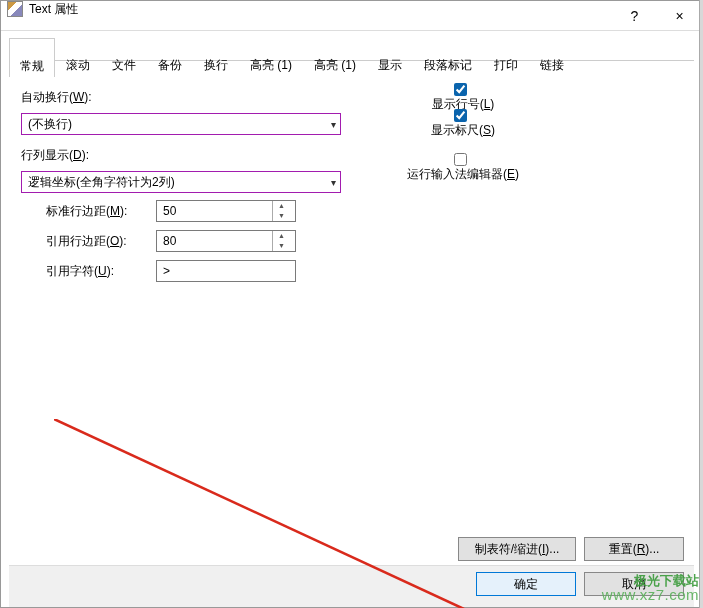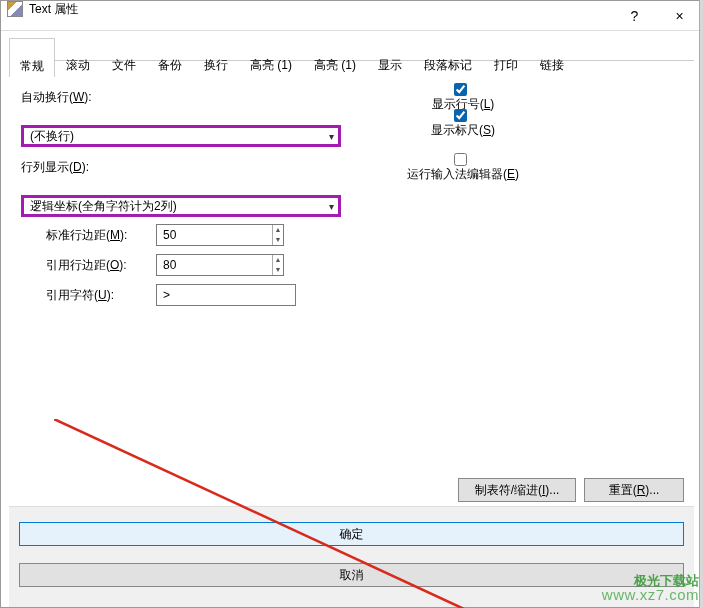--- a/index.html
+++ b/index.html
@@ -47,49 +47,49 @@
   background:#fff;
   top:1px;
 }
 .content { flex:1; padding:22px 12px 6px 12px; display:flex; position:relative;gap:36px; }
 .col-left { width:330px; }
 .col-right { margin-left:20px; }
 .fld { display:flex; align-items:center; height:28px; }
 .fld label { }
 .select {
   width: 320px; height:22px;
-  border:3px solid #a21caf; background:#fff;
+  border:1px solid #a21caf; background:#fff;
   display:flex; align-items:center; padding:0 6px;
-  position:relative; margin-top:14px; margin-bottom:6px;
+  position:relative; margin-top:2px; margin-bottom:6px;
 }
 .select .arrow { position:absolute; right:4px; font-size:10px; color:#333; }
 .numrow { display:flex; align-items:center; margin-bottom:6px; height:24px; }
 .numrow label { width:110px;margin-left:25px; }
 .spin {
-  display:flex; align-items:center; width:128px; height:22px;
+  display:flex; align-items:center; width:140px; height:22px;
   border:1px solid #7a7a7a; background:#fff; position:relative;
 }
 .spin input { border:none; outline:none; width:115px; padding:0 6px; font-family:inherit; font-size:12px; }
 .spin .btns { width:18px; display:flex; flex-direction:column; border-left:1px solid #aaa; }
 .spin .btns span { height:10px; font-size:7px; text-align:center; line-height:9px; color:#555; cursor:default; }
 .textin {
   width:140px; height:22px; border:1px solid #7a7a7a; padding:0 6px;
   font-family:inherit; font-size:12px;
 }
 .chk { display:flex; align-items:center; height:26px;flex-direction:column; }
 .chk input { margin-right:5px; width:13px; height:13px; }
 .chk input.blue { accent-color:#0a64ad; }
 .underline { text-decoration: underline; }
 .bottom-bar1 { display:flex; justify-content:flex-end; gap:8px; padding:4px 10px; }
-.bottom-bar2 { display:flex; justify-content:flex-end; gap:8px; padding:6px 10px 20px 10px; background:#f0f0f0; border-top:1px solid #ddd;flex-direction:column; }
+.bottom-bar2 { display:flex; justify-content:flex-end; gap:8px; padding:6px 10px 11px 10px; background:#f0f0f0; border-top:1px solid #ddd; }
 .btn {
   min-width:100px; height:24px; padding:0 10px;
   border:1px solid #888; background:#e1e1e1;
   font-family:inherit; font-size:12px;
-  display:inline-flex; align-items:center; justify-content:center;margin-top:9px;
+  display:inline-flex; align-items:center; justify-content:center;
 }
 .btn.wide { min-width:118px; }
 .btn.highlight { border:1px solid #0078d7; background:#e5f1fb; }
 .arrow-line {
   position:absolute; left:45px; top:358px; width:430px; height:200px;
   pointer-events:none;
 }
 .watermark {
   position:absolute; right:4px; bottom:6px;
   font-size:13px; font-weight:bold; color:#3a9b3a;

